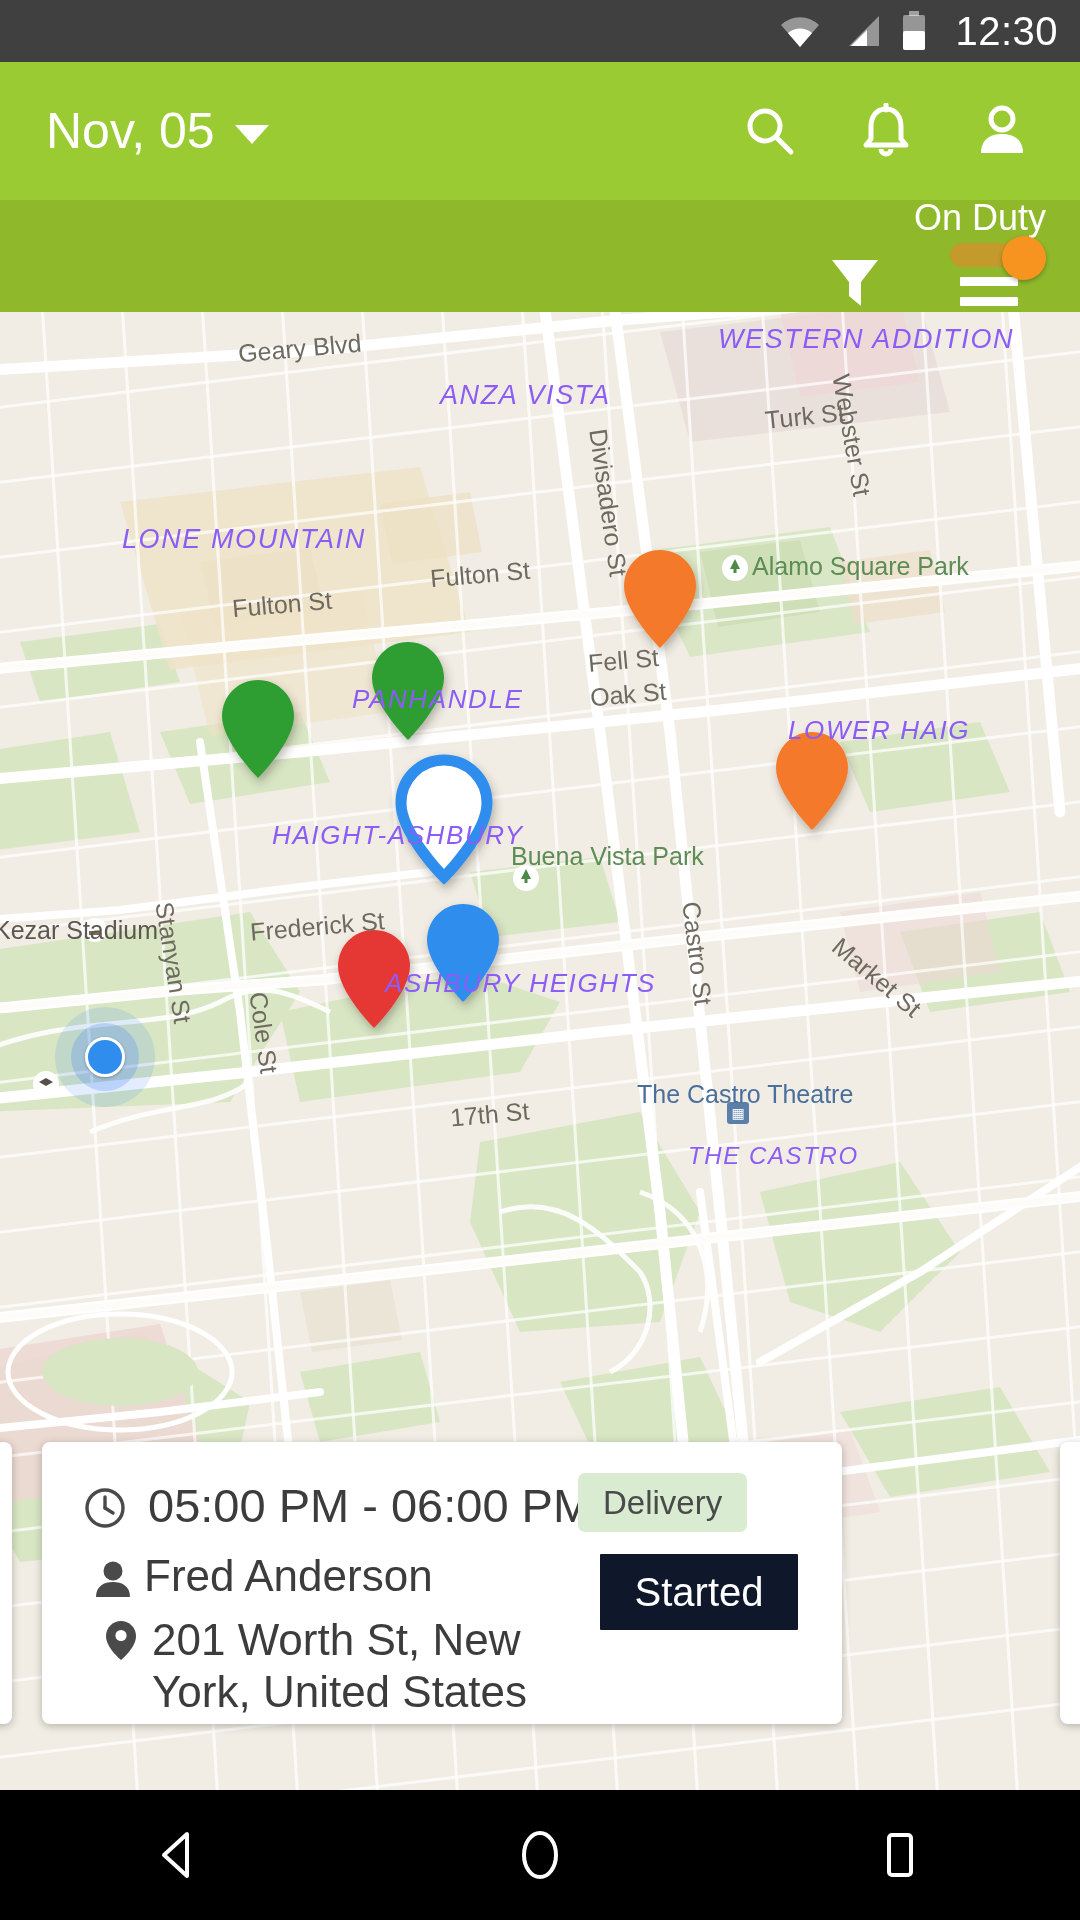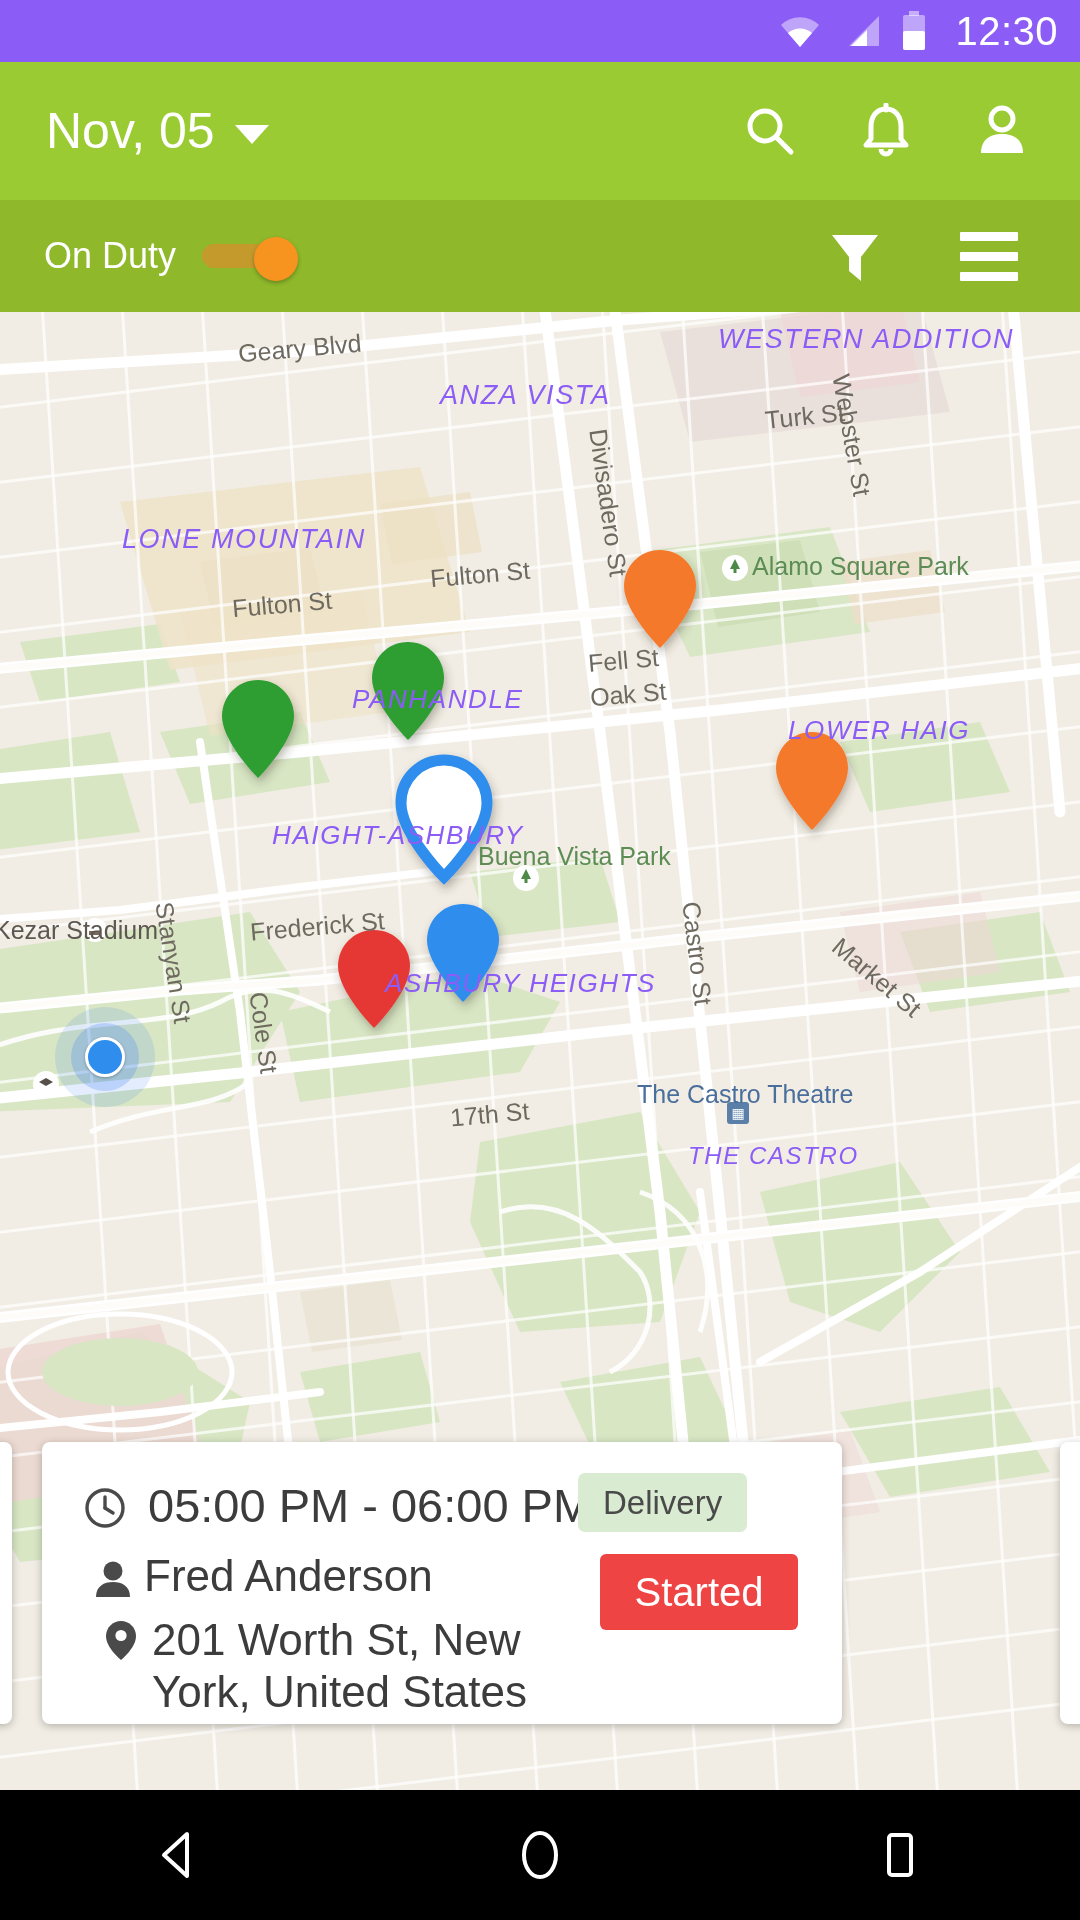--- a/index.html
+++ b/index.html
@@ -6,21 +6,21 @@
   html,body { width:1080px; height:1920px; overflow:hidden; }
   body {
     font-family:"Liberation Sans", sans-serif;
     background:#000;
     position:relative;
   }
 
   
   .statusbar {
     position:absolute; left:0; top:0; width:1080px; height:62px;
-    background:#8b5cf6;
+    background:#404040;
     display:flex; align-items:center; justify-content:flex-end;
     padding-right:22px; gap:20px;
   }
   .sb-icon { display:flex; align-items:center; }
   .sb-time {
     color:#ffffff; font-size:40px; letter-spacing:0.5px;
     margin-left:8px; line-height:1;
   }
 
   
@@ -40,22 +40,23 @@
     border-top:19px solid #ffffff;
   }
   .appbar-spacer { flex:1; }
   .appbar-actions { display:flex; align-items:center; gap:56px; padding-right:14px; }
   .ab-btn { width:60px; height:60px; display:flex; align-items:center; justify-content:center; cursor:pointer; }
 
   
   .dutybar {
     position:absolute; left:0; top:200px; width:1080px; height:112px;
     background:#8fb82b;
-    display:flex; align-items:center;
+    display:flex; align-items:flex-end;
     padding:0 34px 0 44px;
+    flex-direction:column;
   }
   .duty-label { color:#ffffff; font-size:36px; line-height:1; }
   .toggle {
     position:relative; width:96px; height:38px; margin-left:26px; cursor:pointer;
   }
   .toggle-track {
     position:absolute; left:0; top:7px; width:78px; height:24px;
     background:#c49a2c; border-radius:12px;
   }
   .toggle-knob {
@@ -137,22 +138,22 @@
   .name-text { font-size:44px; color:#3c3c3c; line-height:1; margin-left:4px; }
 
   .row-addr { left:52px; top:172px; }
   .addr-text {
     font-size:44px; color:#3c3c3c; line-height:52px;
     margin-left:4px; width:430px;
   }
 
   .started-btn {
     position:absolute; left:558px; top:112px;
-    width:198px; height:76px; background:#ef4444;
-    border-radius:6px; border:none; cursor:pointer;
+    width:198px; height:76px; background:#0f172a;
+    border-radius:1px; border:none; cursor:pointer;
     color:#fff; font-size:40px; font-family:"Liberation Sans", sans-serif;
     display:flex; align-items:center; justify-content:center;
     pointer-events:auto;
   }
 
   
   .navbar {
     position:absolute; left:0; bottom:0; width:1080px; height:130px;
     background:#000000; display:flex; align-items:center; justify-content:space-around;
   }
@@ -434,21 +435,21 @@
   <div class="maplabel lbl-street" style="left:588px; top:334px; font-size:25px; transform:rotate(-5deg);">Fell St</div>
   <div class="maplabel lbl-street" style="left:590px; top:368px; font-size:25px; transform:rotate(-5deg);">Oak St</div>
   <div class="maplabel lbl-street" style="left:178px; top:588px; font-size:25px; transform:rotate(81deg); transform-origin:left top;">Stanyan St</div>
   <div class="maplabel lbl-street" style="left:250px; top:600px; font-size:25px; transform:rotate(-5deg);">Frederick St</div>
   <div class="maplabel lbl-street" style="left:272px; top:678px; font-size:25px; transform:rotate(82deg); transform-origin:left top;">Cole St</div>
   <div class="maplabel lbl-street" style="left:705px; top:588px; font-size:25px; transform:rotate(83deg); transform-origin:left top;">Castro St</div>
   <div class="maplabel lbl-street" style="left:845px; top:620px; font-size:25px; transform:rotate(40deg); transform-origin:left top;">Market St</div>
   <div class="maplabel lbl-street" style="left:450px; top:788px; font-size:25px; transform:rotate(-5deg);">17th St</div>
 
   <div class="maplabel lbl-park" style="left:752px; top:240px; font-size:25px;">Alamo Square Park</div>
-  <div class="maplabel lbl-park" style="left:478px; top:530px; font-size:25px;">Buena Vista Park</div>
+  <div class="maplabel lbl-park" style="left:511px; top:530px; font-size:25px;">Buena Vista Park</div>
   <div class="maplabel lbl-poi" style="left:-6px;  top:604px; font-size:25px;">Kezar Stadium</div>
   <div class="maplabel lbl-blue" style="left:637px; top:768px; font-size:25px;">The Castro Theatre</div>
 </div>
 
 <div class="carousel">
 
   <div class="card card-peek-left"></div>
   <div class="card card-peek-right"></div>
 
   <div class="card card-main">

